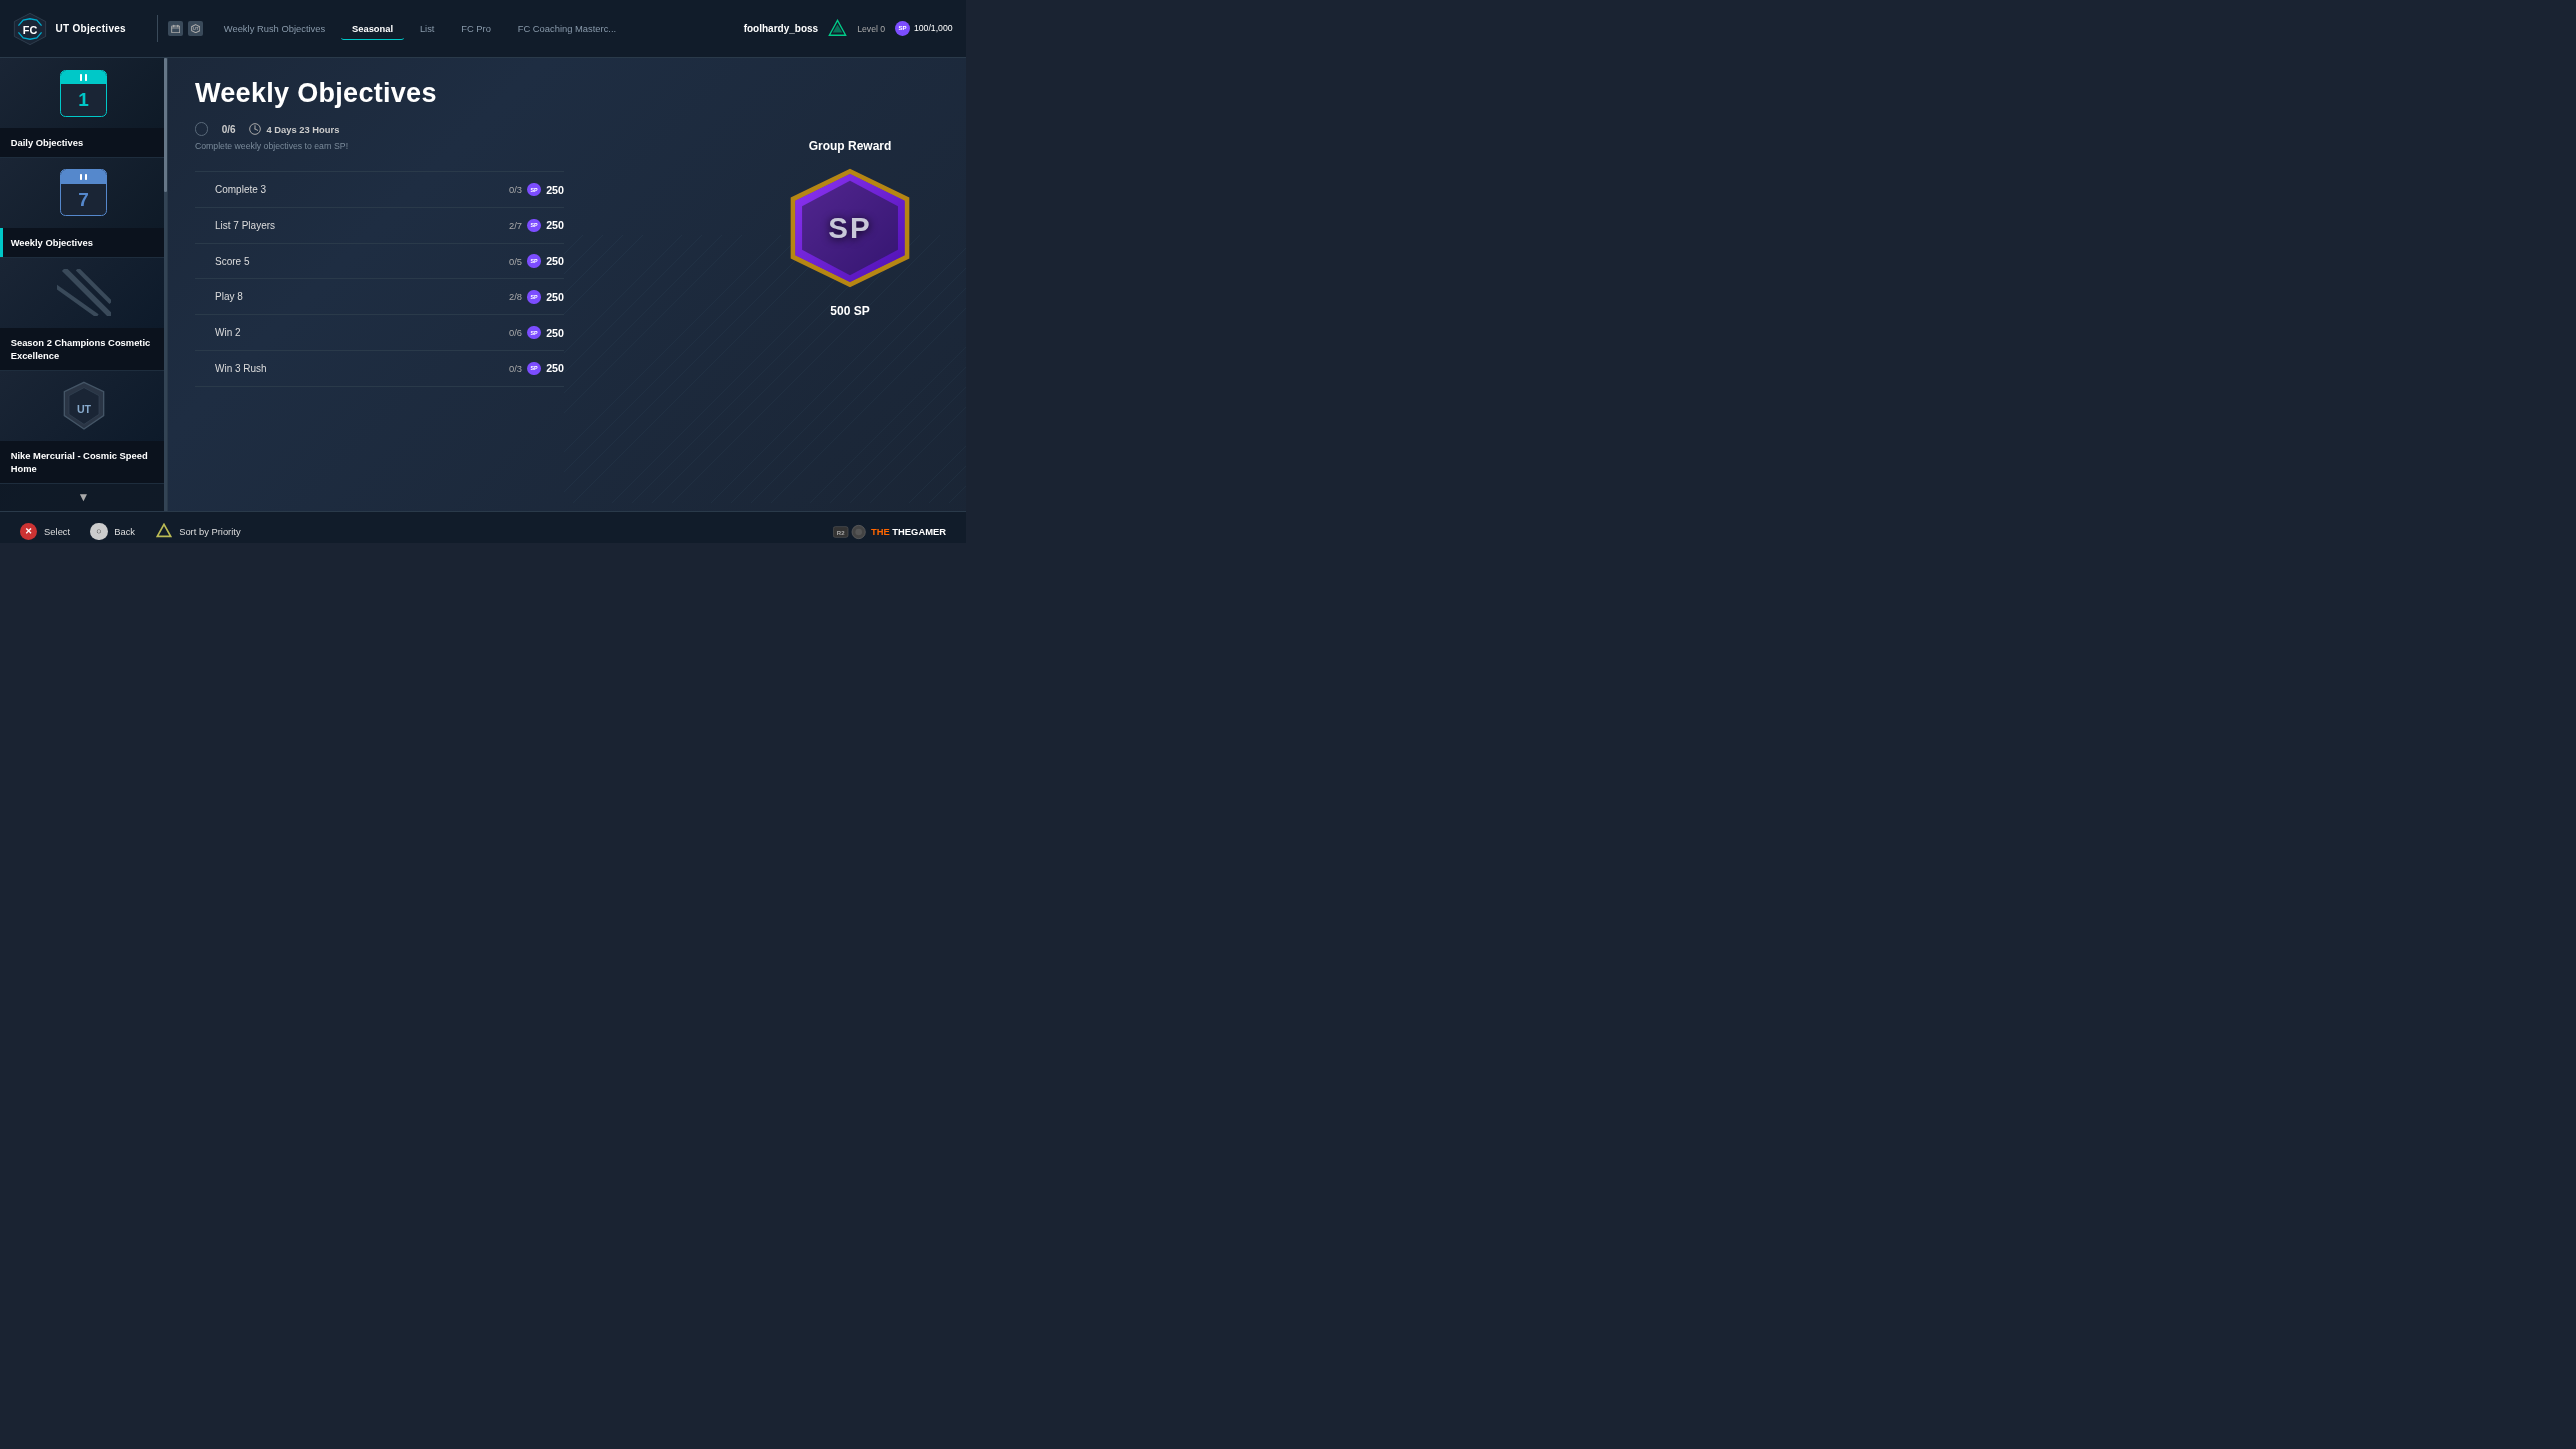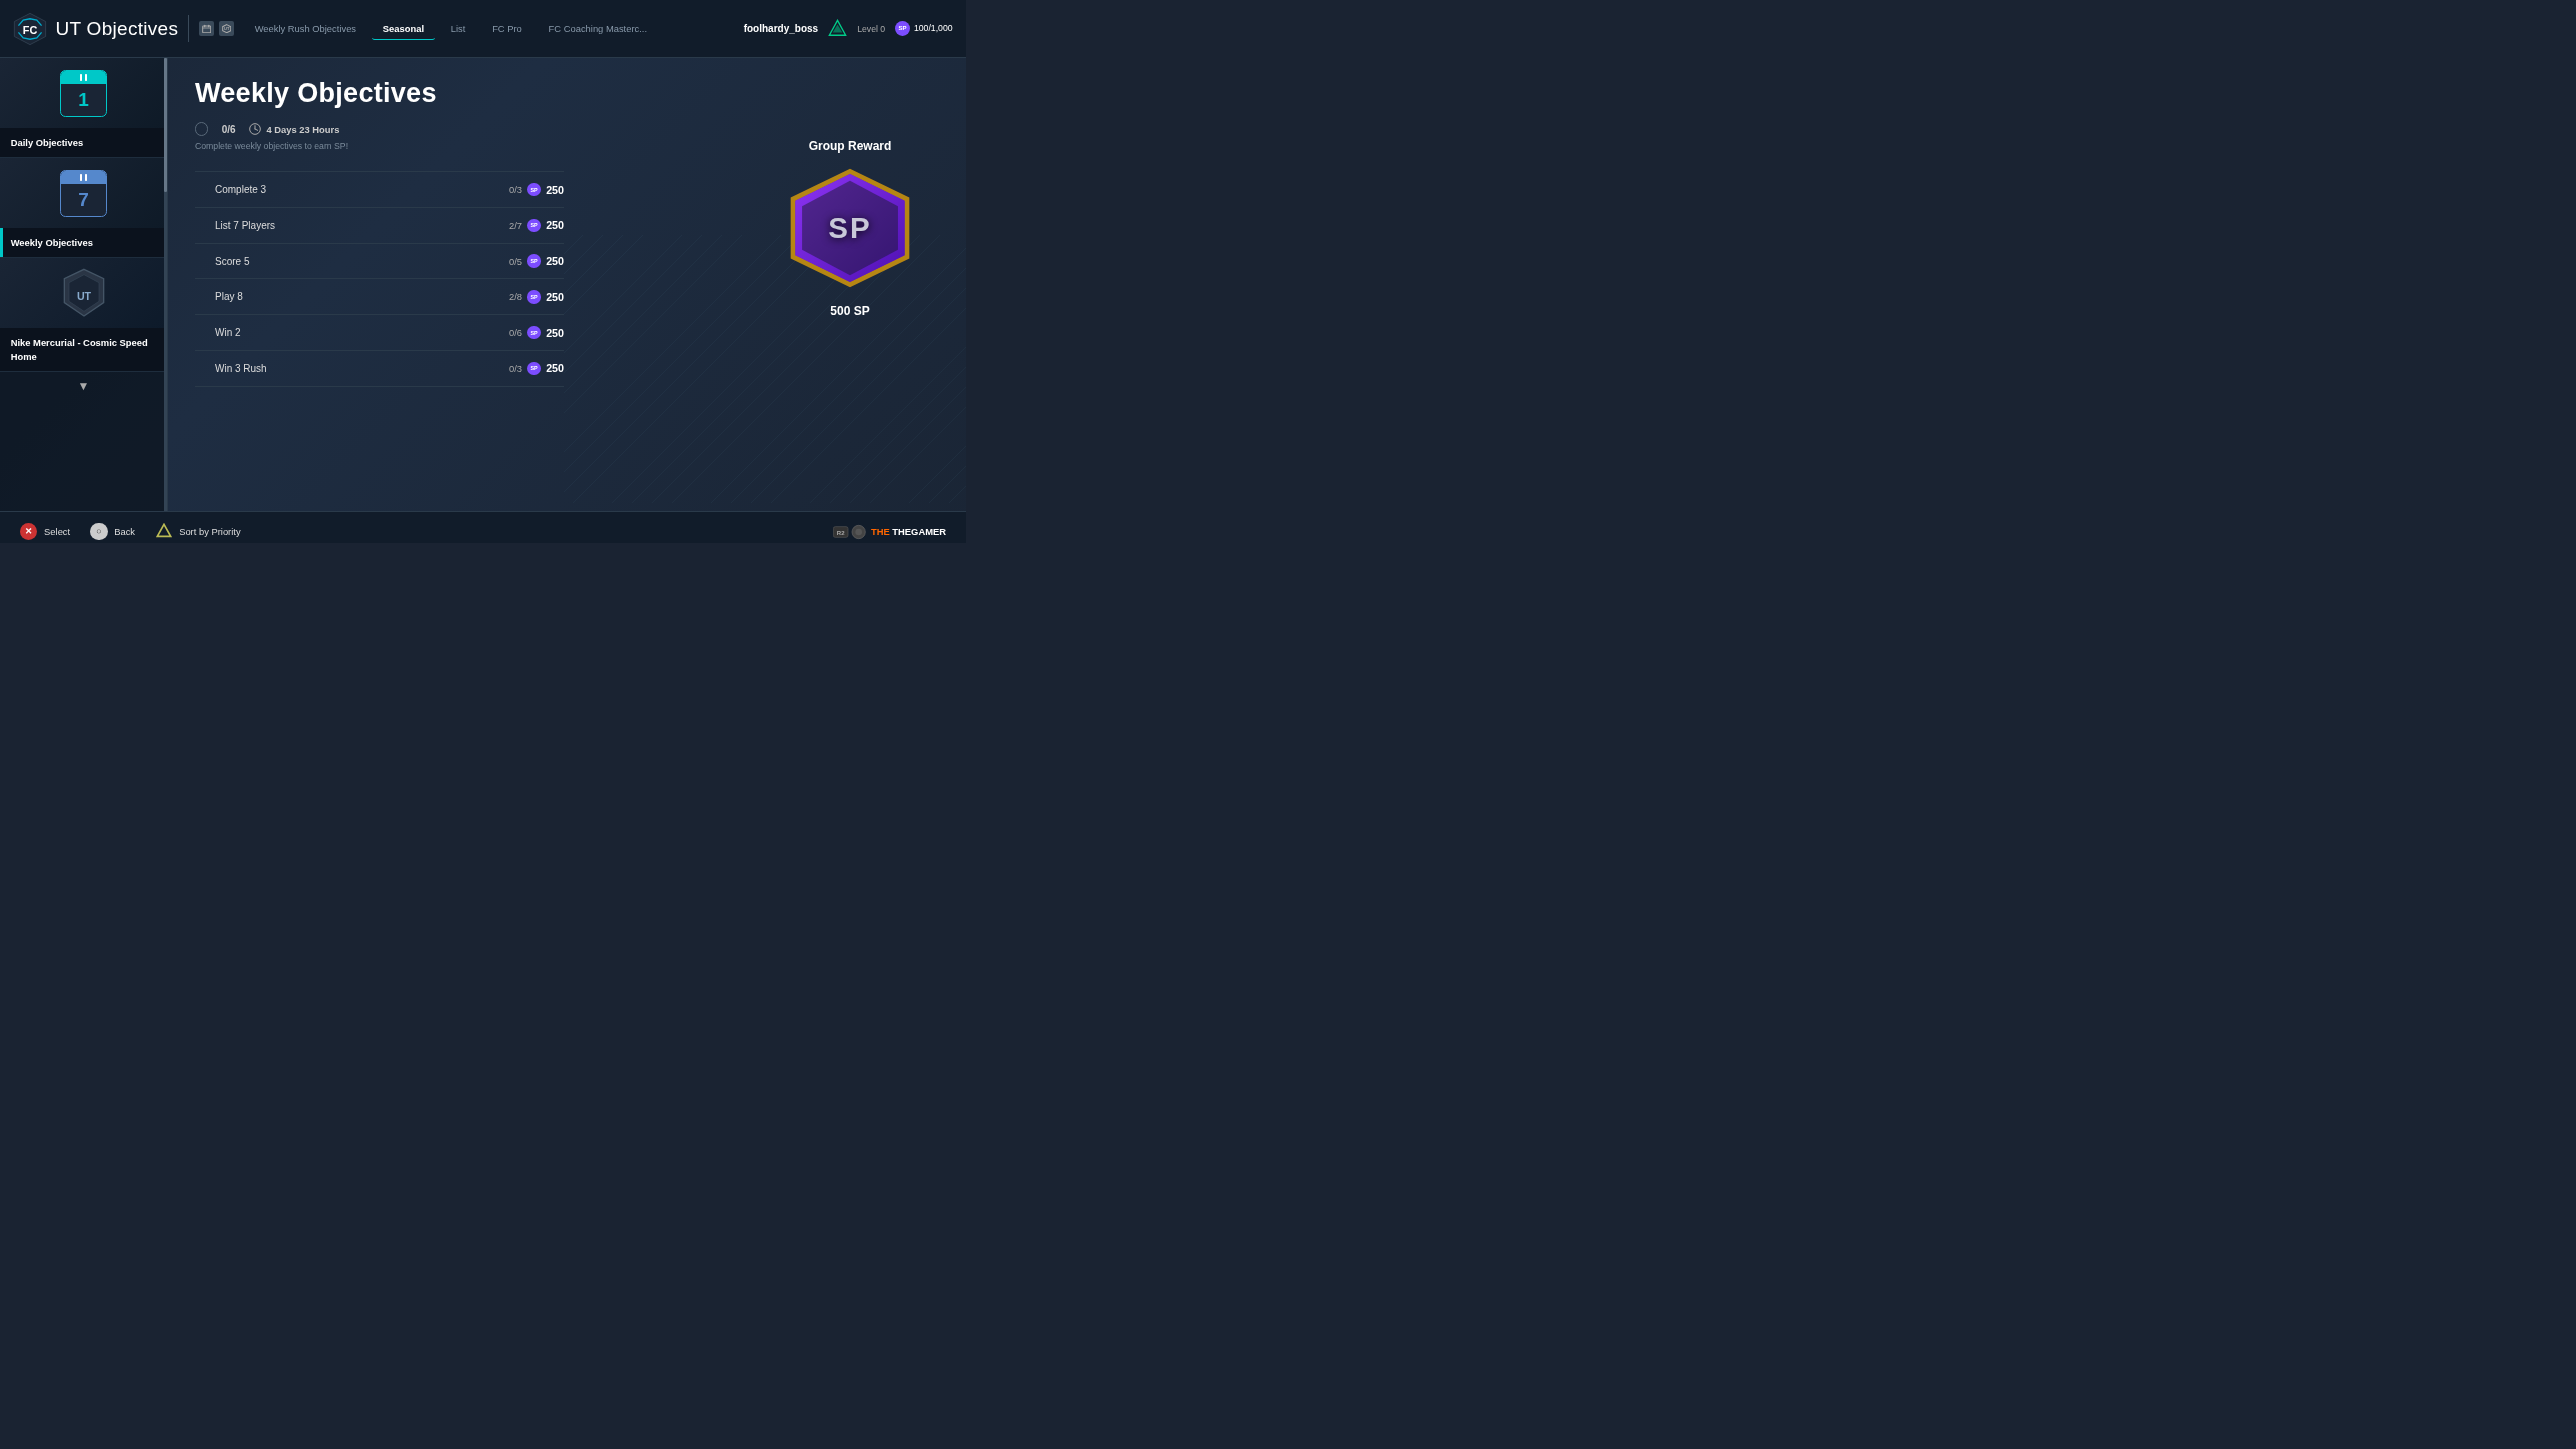--- a/index.html
+++ b/index.html
@@ -41,22 +41,22 @@
       gap: 8px;
       min-width: 134px;
     }
 
     .logo-icon {
       width: 34px;
       height: 34px;
     }
 
     .app-title {
-      font-size: 19px;
-      font-weight: 400;
+      font-size: 10px;
+      font-weight: 700;
       color: #fff;
       letter-spacing: 0.3px;
     }
 
     .nav-divider {
       width: 0.7px;
       height: 27px;
       background: #3a4a5a;
       margin: 0 10px;
     }
@@ -571,20 +571,33 @@
             </div>
           </div>
           <div class="cal-icon-body" style="color:#5588cc;">7</div>
         </div>
       </div>
       <div style="padding:8px 10.7px; background:rgba(10,18,28,0.85);">
         <span class="sidebar-item-label" style="position:relative;top:auto;left:auto;">Weekly Objectives</span>
       </div>
     </div>
 
+    <div class="sidebar-item">
+      <div class="sidebar-item-img sidebar-season-bg">
+
+        <svg width="54" height="47" viewBox="0 0 80 70">
+          <line x1="10" y1="0" x2="80" y2="70" stroke="#3a4a5a" stroke-width="8"></line>
+          <line x1="30" y1="0" x2="80" y2="50" stroke="#3a4a5a" stroke-width="6"></line>
+          <line x1="-10" y1="20" x2="60" y2="70" stroke="#3a4a5a" stroke-width="6"></line>
+        </svg>
+      </div>
+      <div style="padding:8px 10.7px; background:rgba(10,18,28,0.85);">
+        <span class="sidebar-item-label" style="position:relative;top:auto;left:auto;">Season 2 Champions Cosmetic Excellence</span>
+      </div>
+    </div>
 
     <div class="sidebar-item">
       <div class="sidebar-item-img sidebar-nike-bg">
 
         <div style="width:44px;height:50px;position:relative;display:flex;align-items:center;justify-content:center;">
           <svg width="44" height="50" viewBox="0 0 65 75">
             <path d="M32.5,2 L62,16 L62,52 L32.5,72 L3,52 L3,16 Z" fill="#2a3545" stroke="#445566" stroke-width="2"></path>
             <path d="M32.5,10 L55,22 L55,50 L32.5,65 L10,50 L10,22 Z" fill="#1a2535" stroke="#334455" stroke-width="1"></path>
             <text x="32.5" y="44" text-anchor="middle" dominant-baseline="middle" fill="#88aacc" font-size="16" font-weight="900">UT</text>
           </svg>

